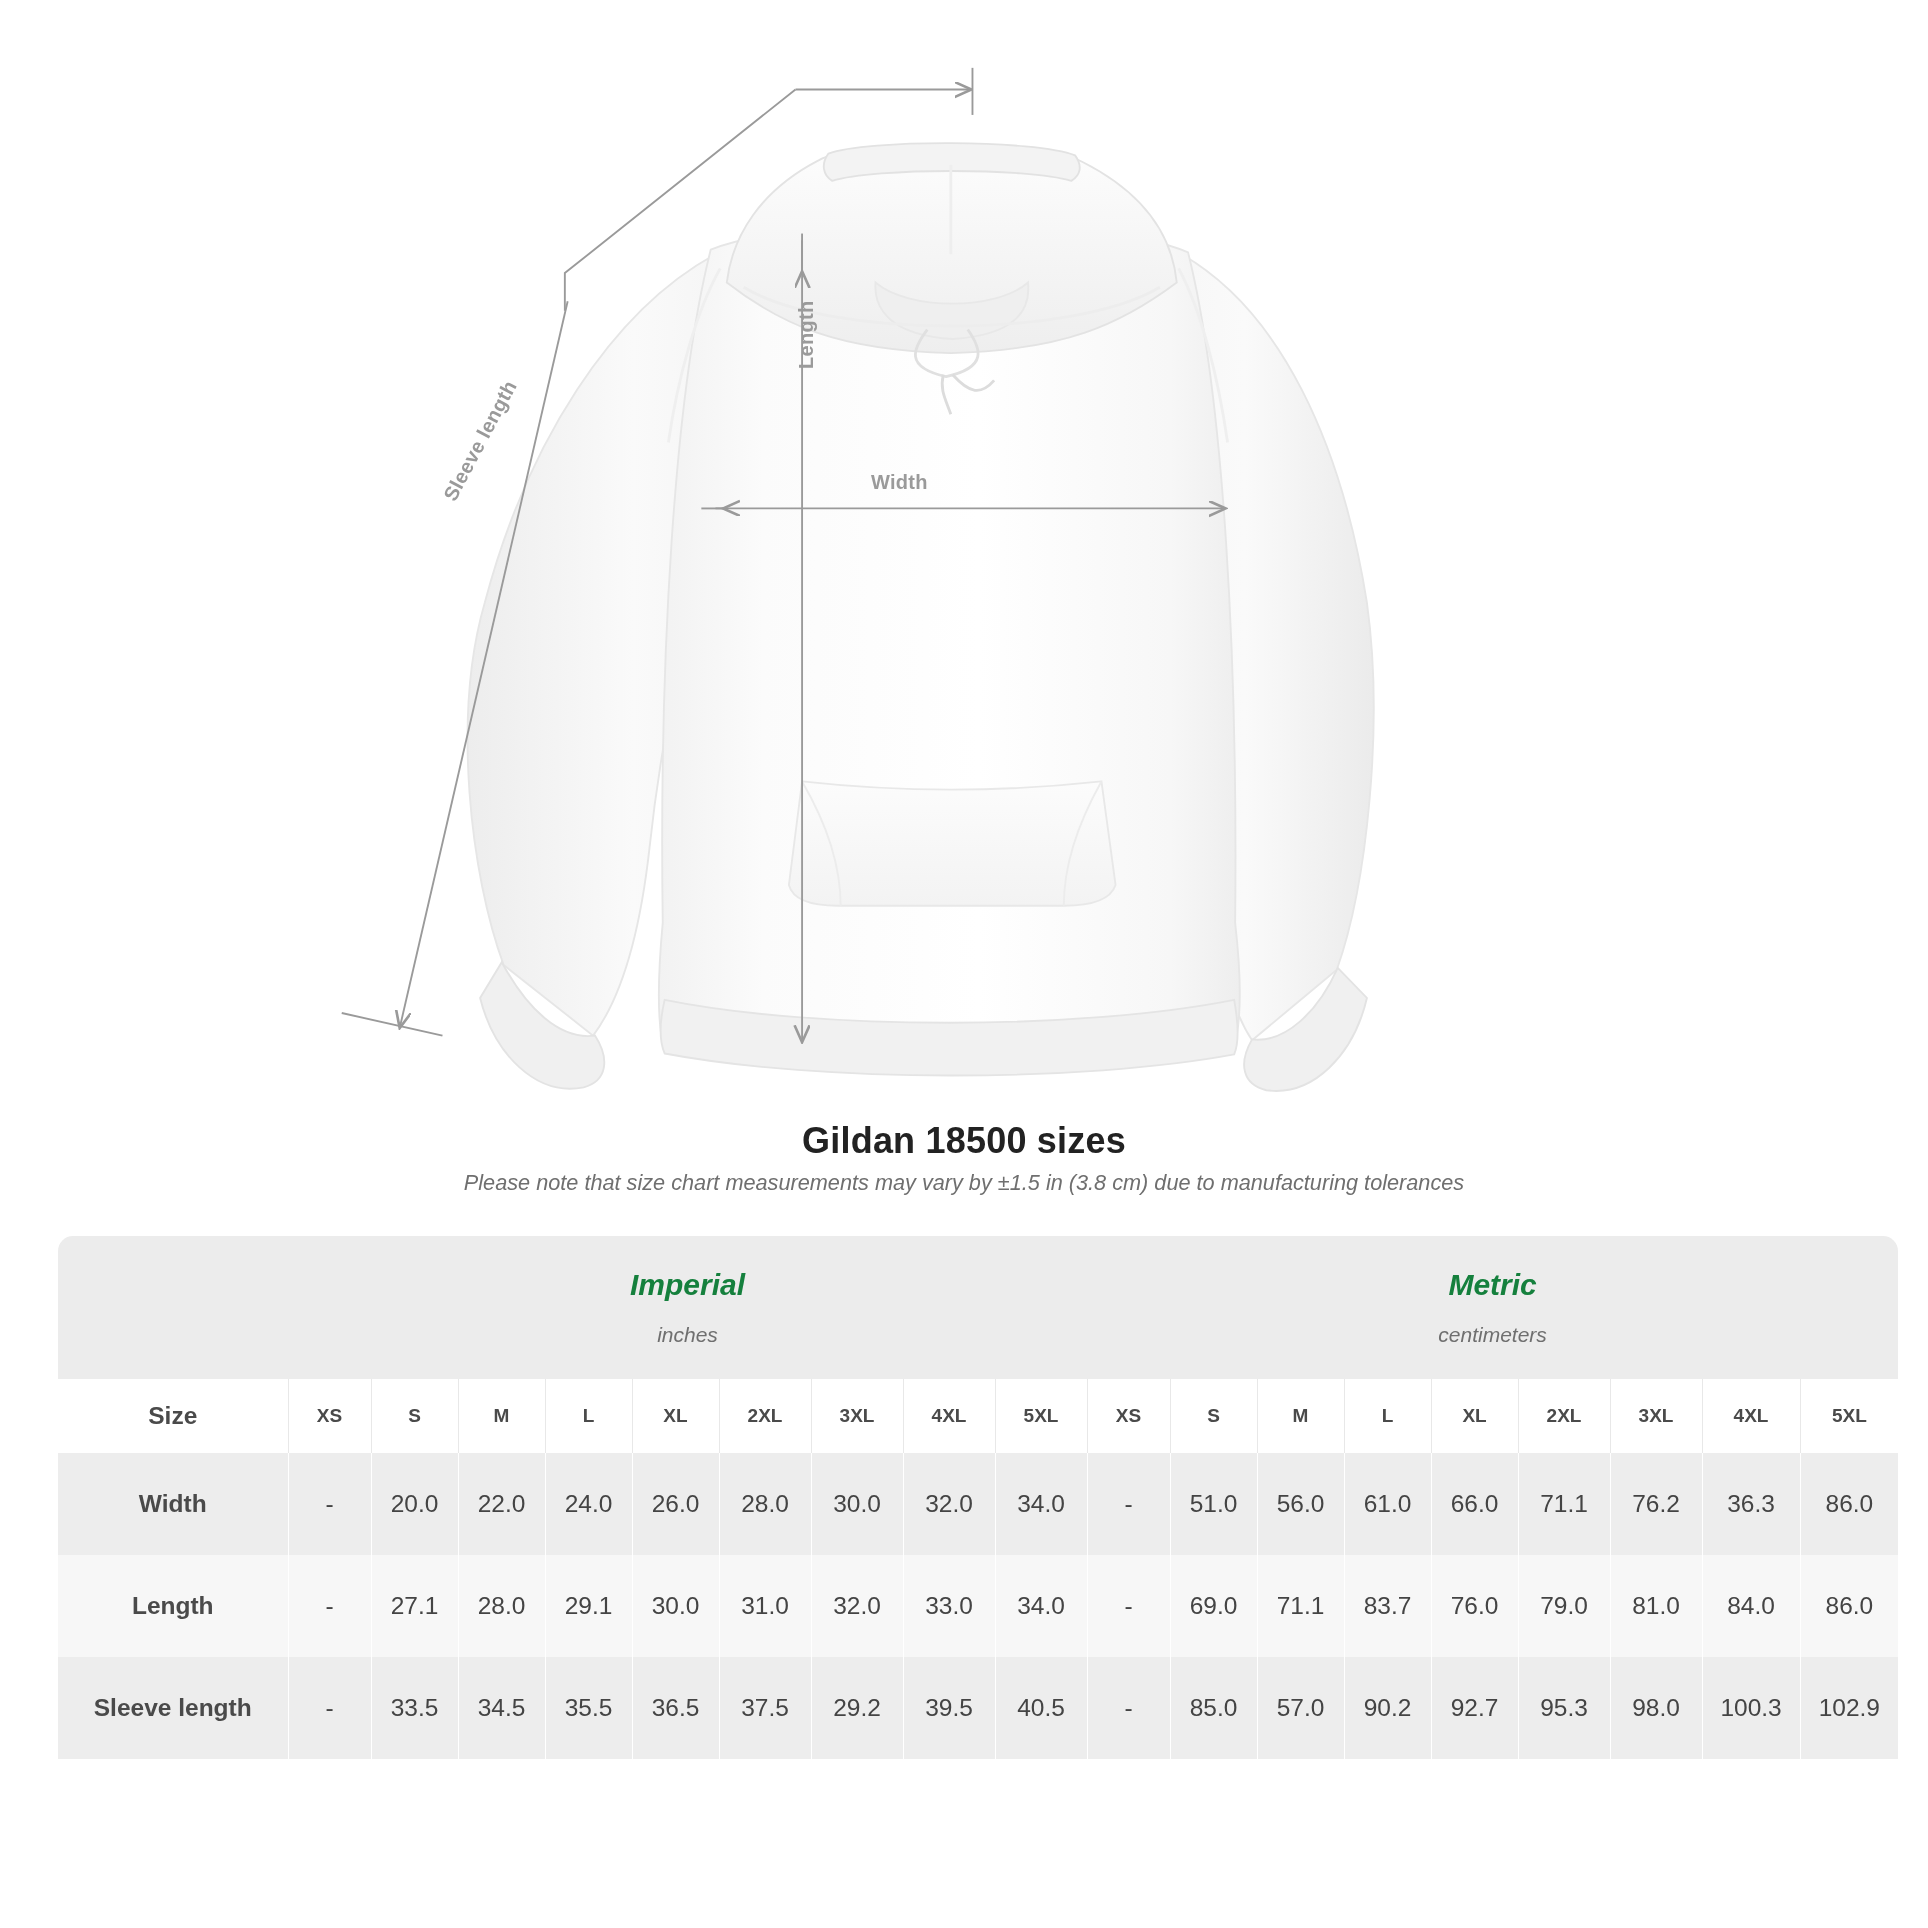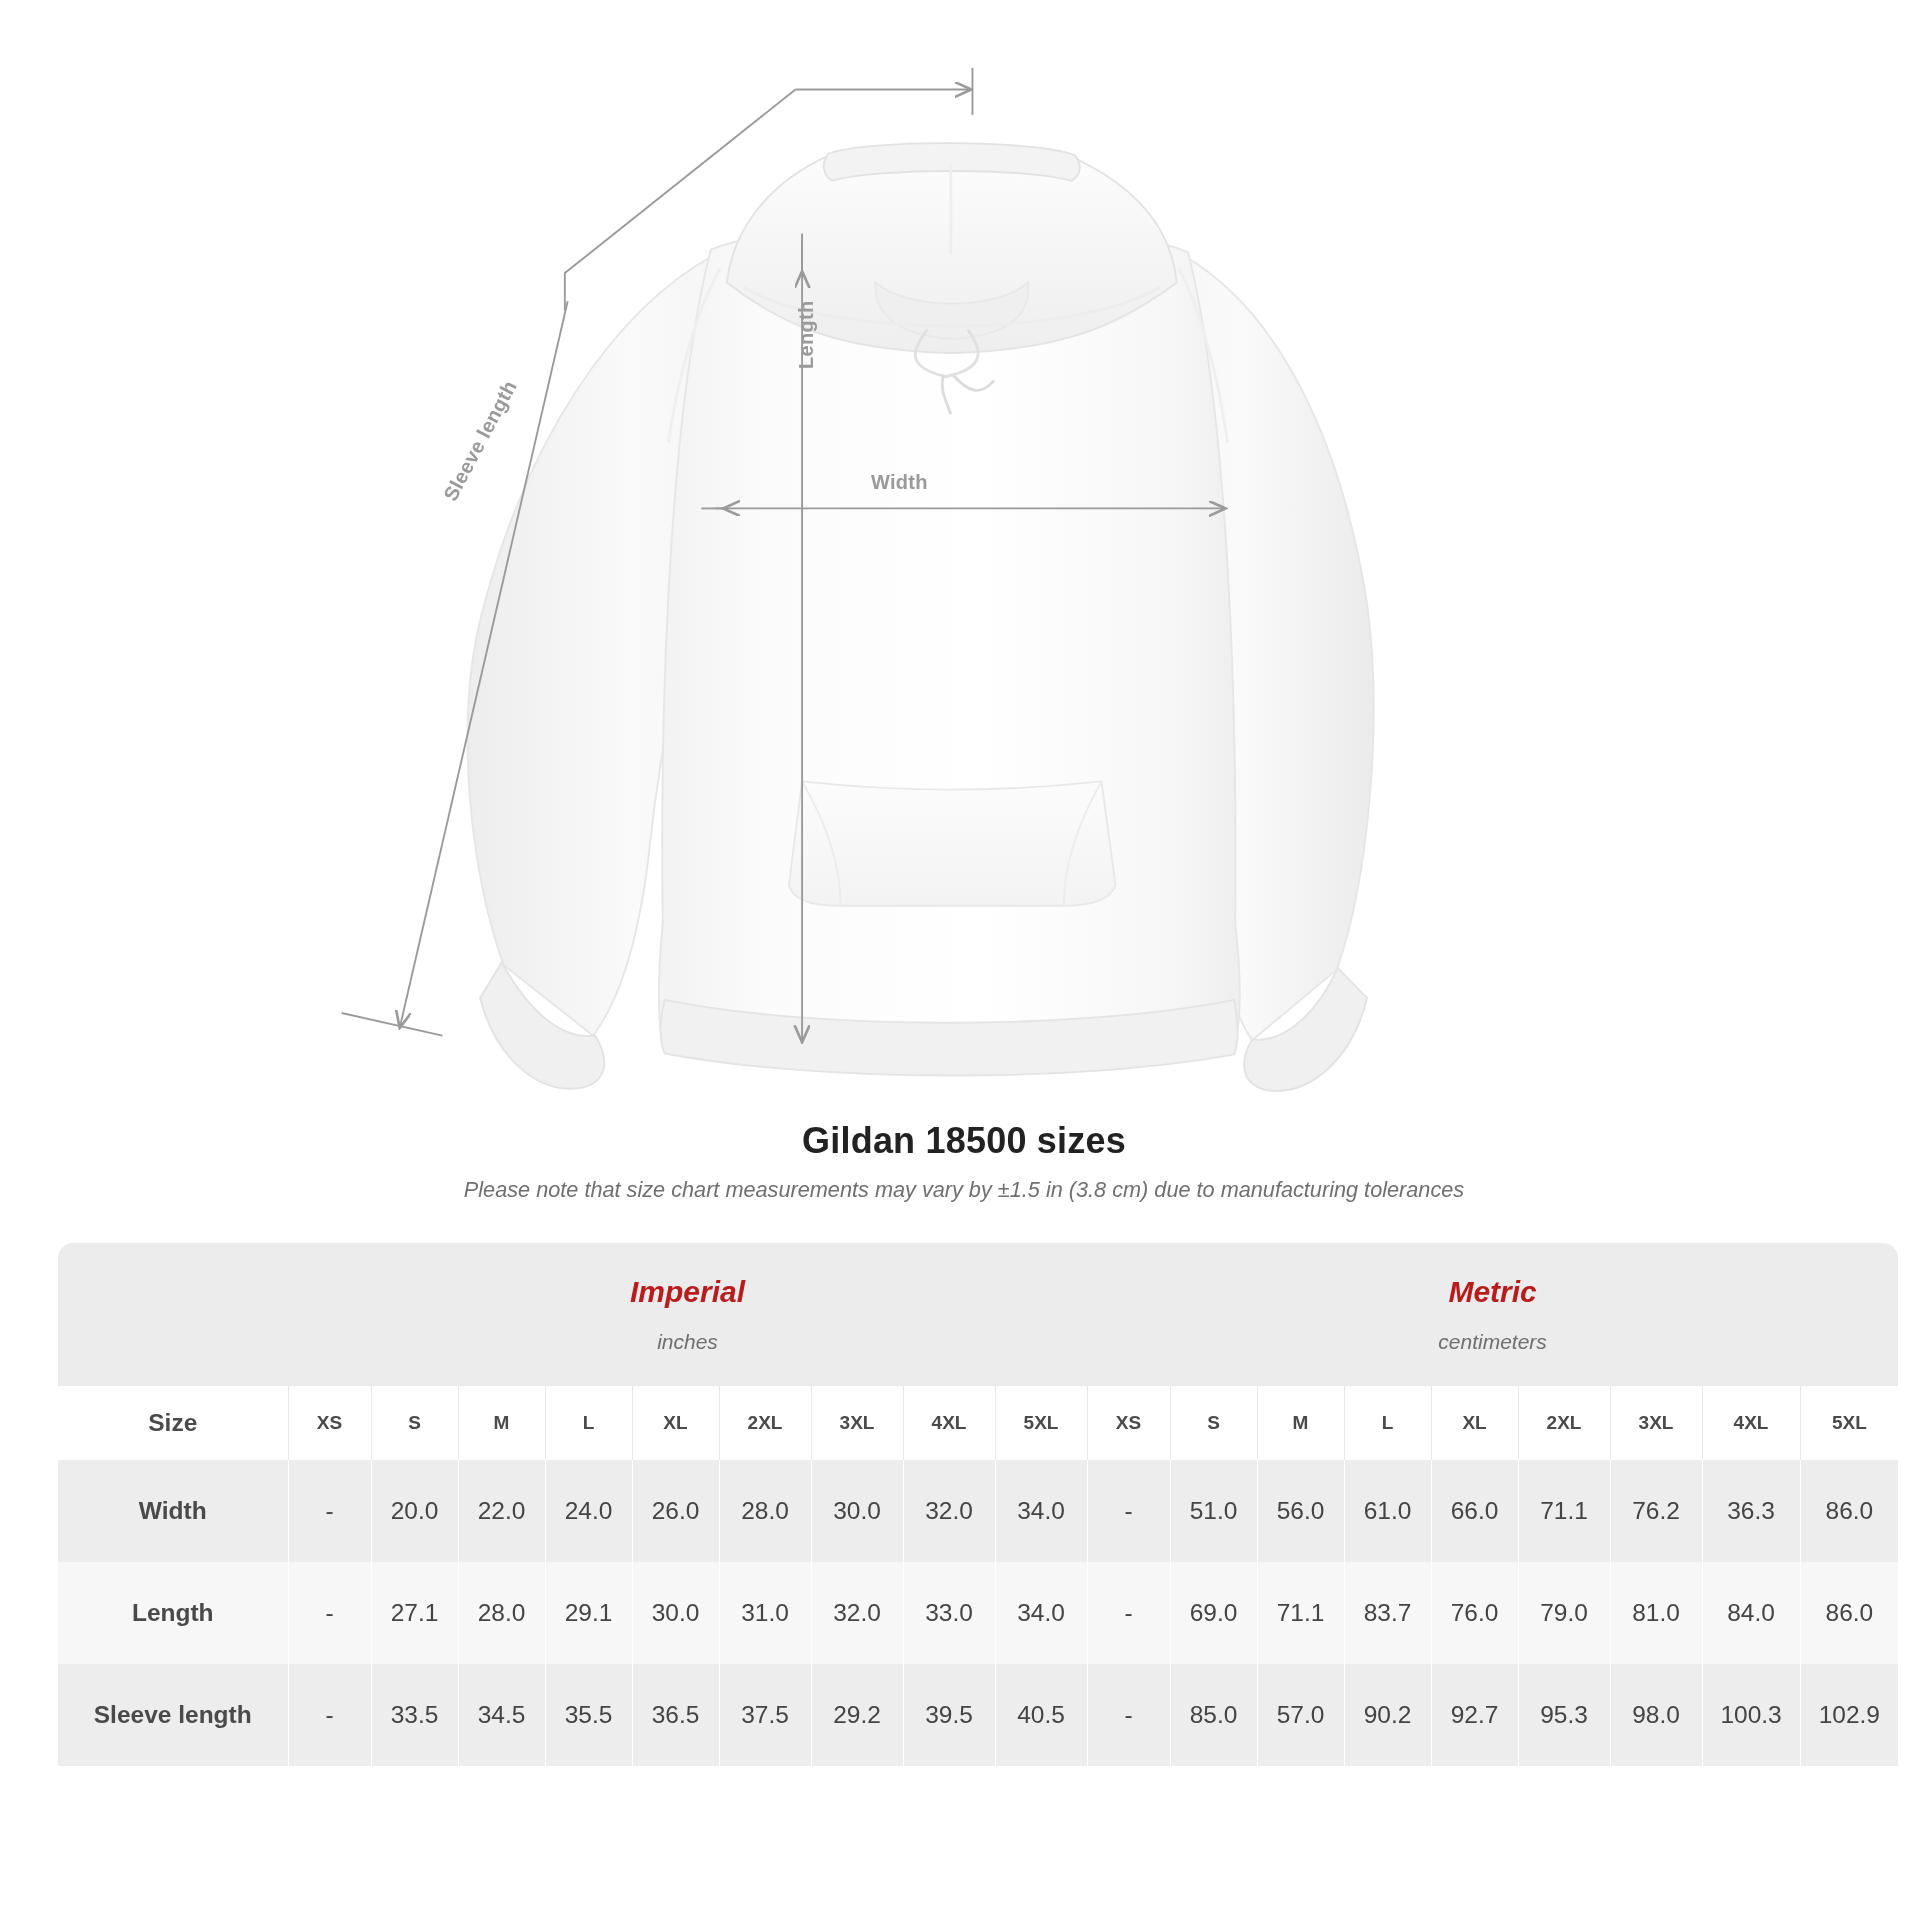--- a/index.html
+++ b/index.html
@@ -63,21 +63,21 @@
   .chart-title {
     font-size: 36px;
     font-weight: bold;
     color: #222222;
     letter-spacing: 0.2px;
   }
   .chart-subtitle {
     font-size: 21.7px;
     font-style: italic;
     color: #6f6f6f;
-    margin-top: 15px;
+    margin-top: 8px;
   }
 
   
   .table-wrap {
     margin: 40px 58px 0 58px;
   }
   table.size-table {
     border-collapse: collapse;
     width: 1812px;
     table-layout: fixed;
@@ -98,21 +98,21 @@
     border-top-left-radius: 15px;
     border-bottom-left-radius: 0;
   }
   .unit-row td:last-child {
     border-top-right-radius: 15px;
   }
   .unit-name {
     font-size: 30px;
     font-weight: bold;
     font-style: italic;
-    color: #b91c1c;
+    color: #15803d;
     text-align: center;
   }
   .unit-sub {
     font-size: 21px;
     font-style: italic;
     color: #6f6f6f;
     margin-top: 21px;
   }
   
   .head-row td {

